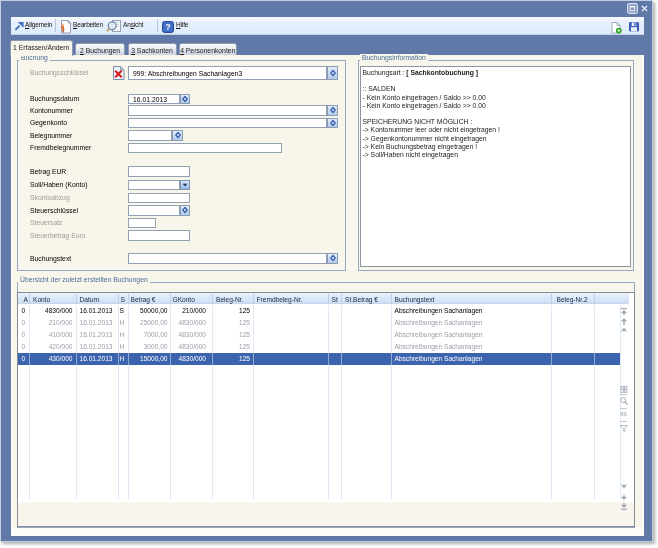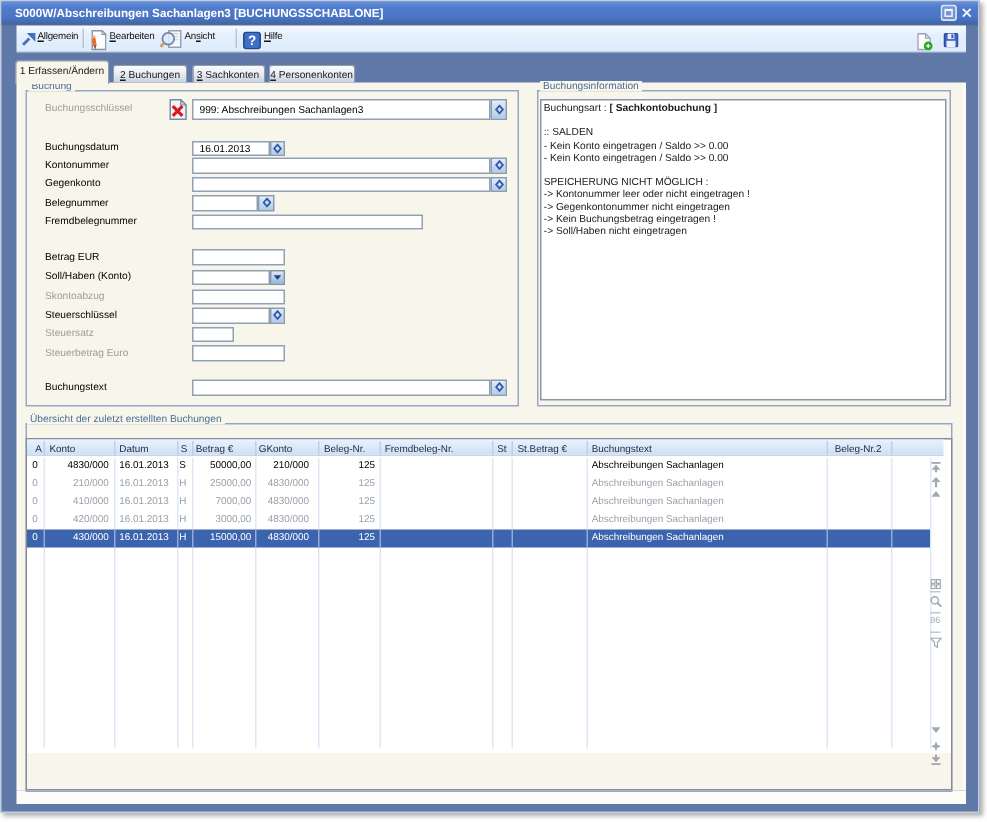--- a/index.html
+++ b/index.html
@@ -49,23 +49,20 @@
   .cell.g{color:#9aa0aa;}
   .cell.r{text-align:right;}
   #selrow{left:17.5px;top:353px;width:602px;height:11.5px;background:#3c64ae;}
   .cell.w{color:#fff;z-index:2;}
   
   .nav{position:absolute;left:619.5px;width:8px;text-align:center;color:#9ba1ac;opacity:.92;}
   .navsep{position:absolute;left:620px;width:7px;height:1px;background:#c2c7d0;}
 </style></head>
 <body>
 <div id="win">
-  <div class="abs" id="title">
-      <span class="txt">S000W/Abschreibungen Sachanlagen3 [BUCHUNGSSCHABLONE]</span>
-    </div>
 
   <svg class="abs" style="left:626.5px;top:2.5px" width="11" height="11" viewBox="0 0 11 11">
     <rect x="0.6" y="0.6" width="9.8" height="9.8" rx="1.8" fill="rgba(255,255,255,.22)" stroke="#dbe5f5" stroke-width="1.1"></rect>
     <rect x="3.1" y="3.4" width="4.6" height="4.4" fill="none" stroke="#f2f6fc" stroke-width="1"></rect>
     <rect x="3.1" y="3.1" width="4.6" height="1.3" fill="#f2f6fc"></rect>
   </svg>
   <svg class="abs" style="left:641px;top:4.5px" width="7" height="7" viewBox="0 0 7 7">
     <path d="M0.9 0.9 L6.1 6.1 M6.1 0.9 L0.9 6.1" stroke="#f4f7fd" stroke-width="1.3" fill="none"></path>
   </svg>
   <div class="abs" id="toolbar"></div>

